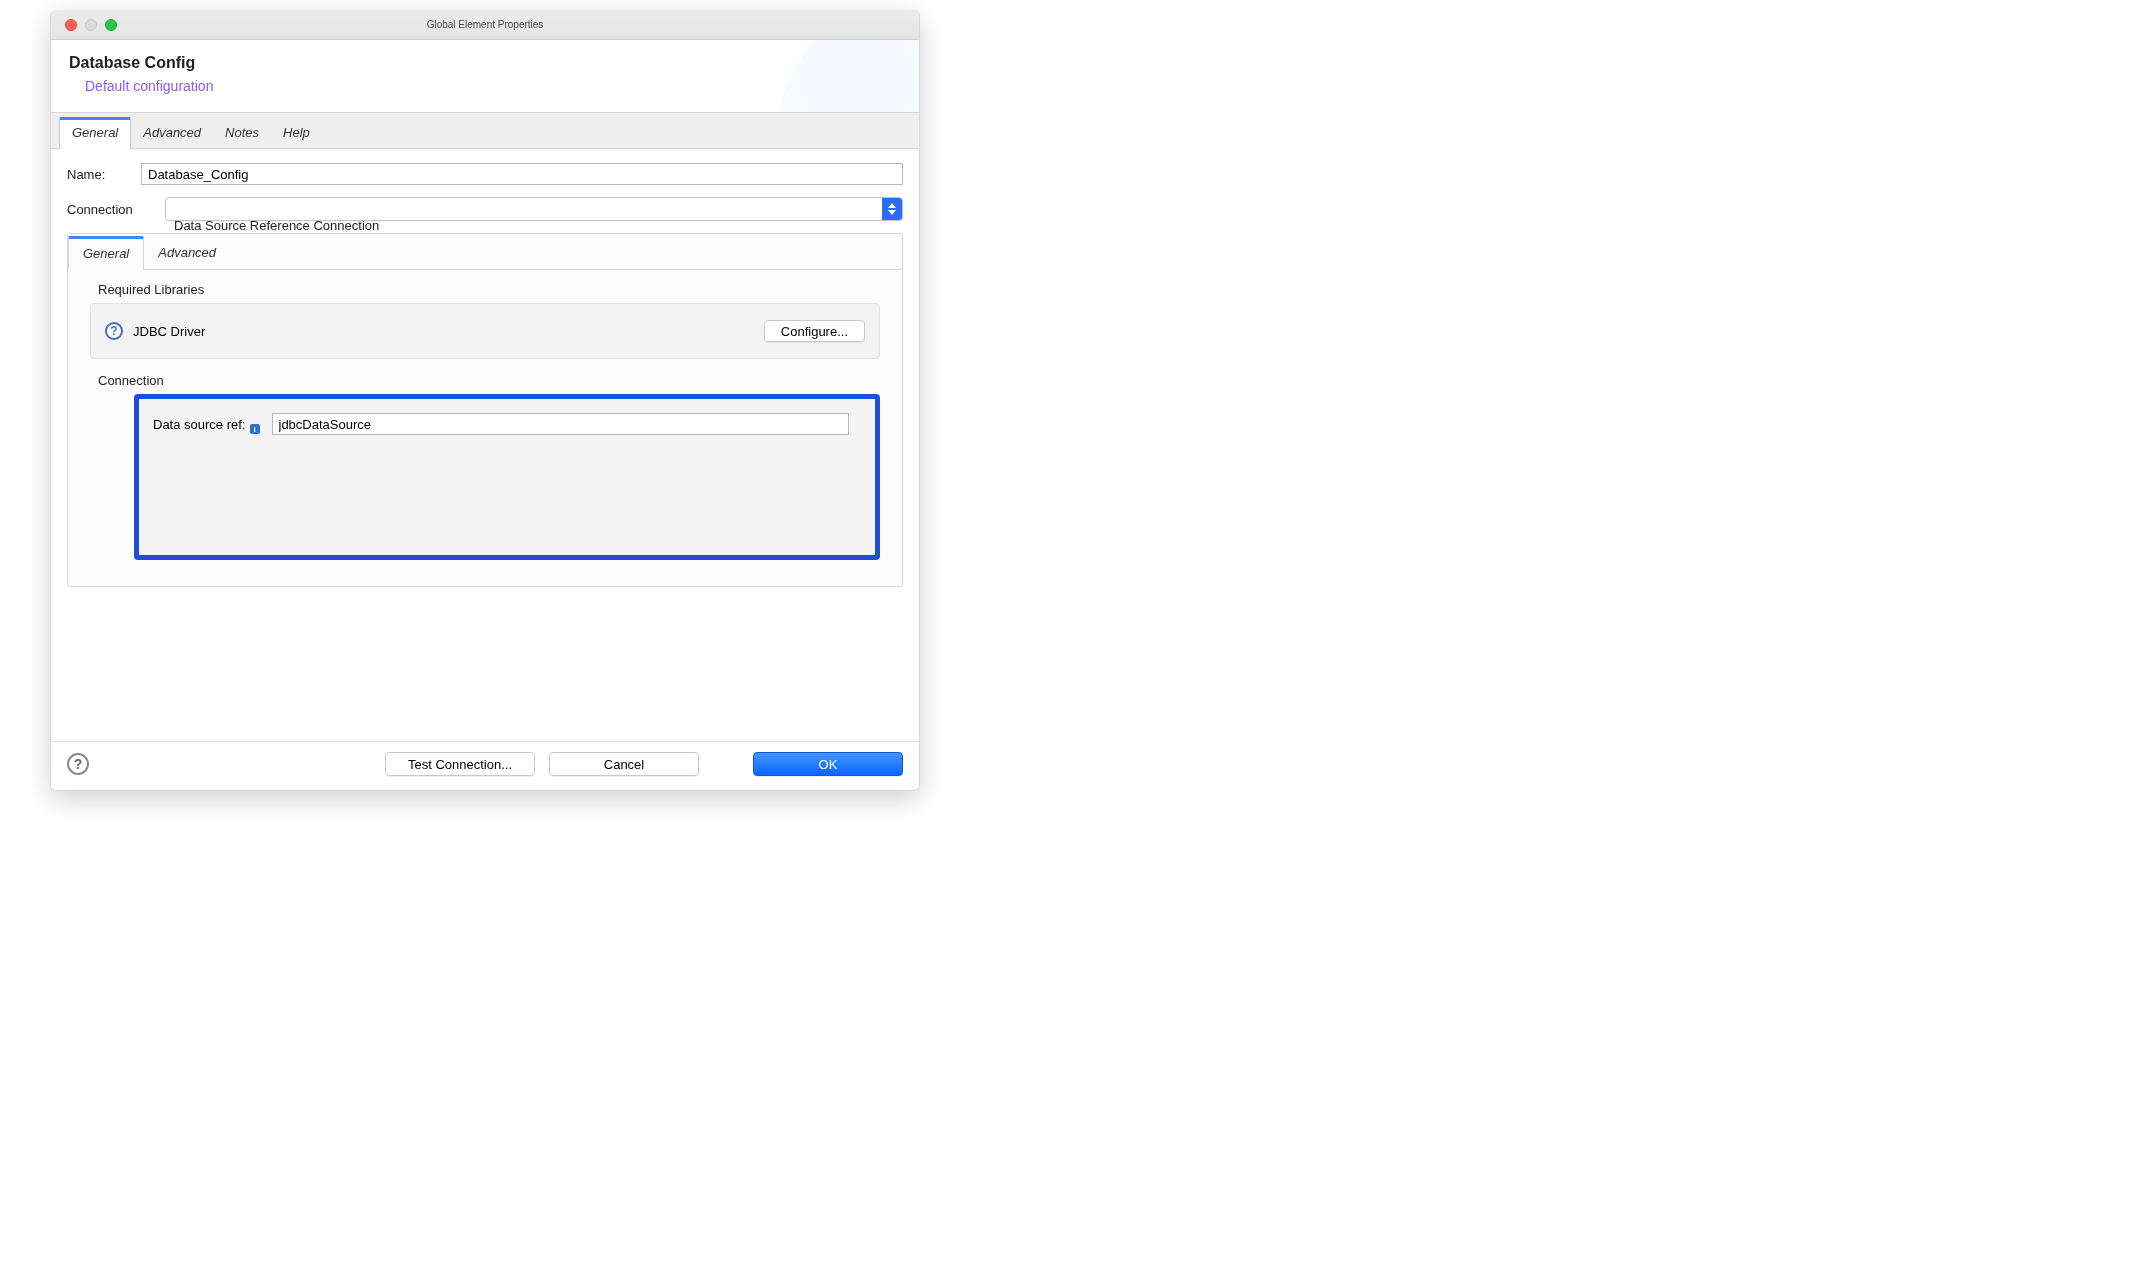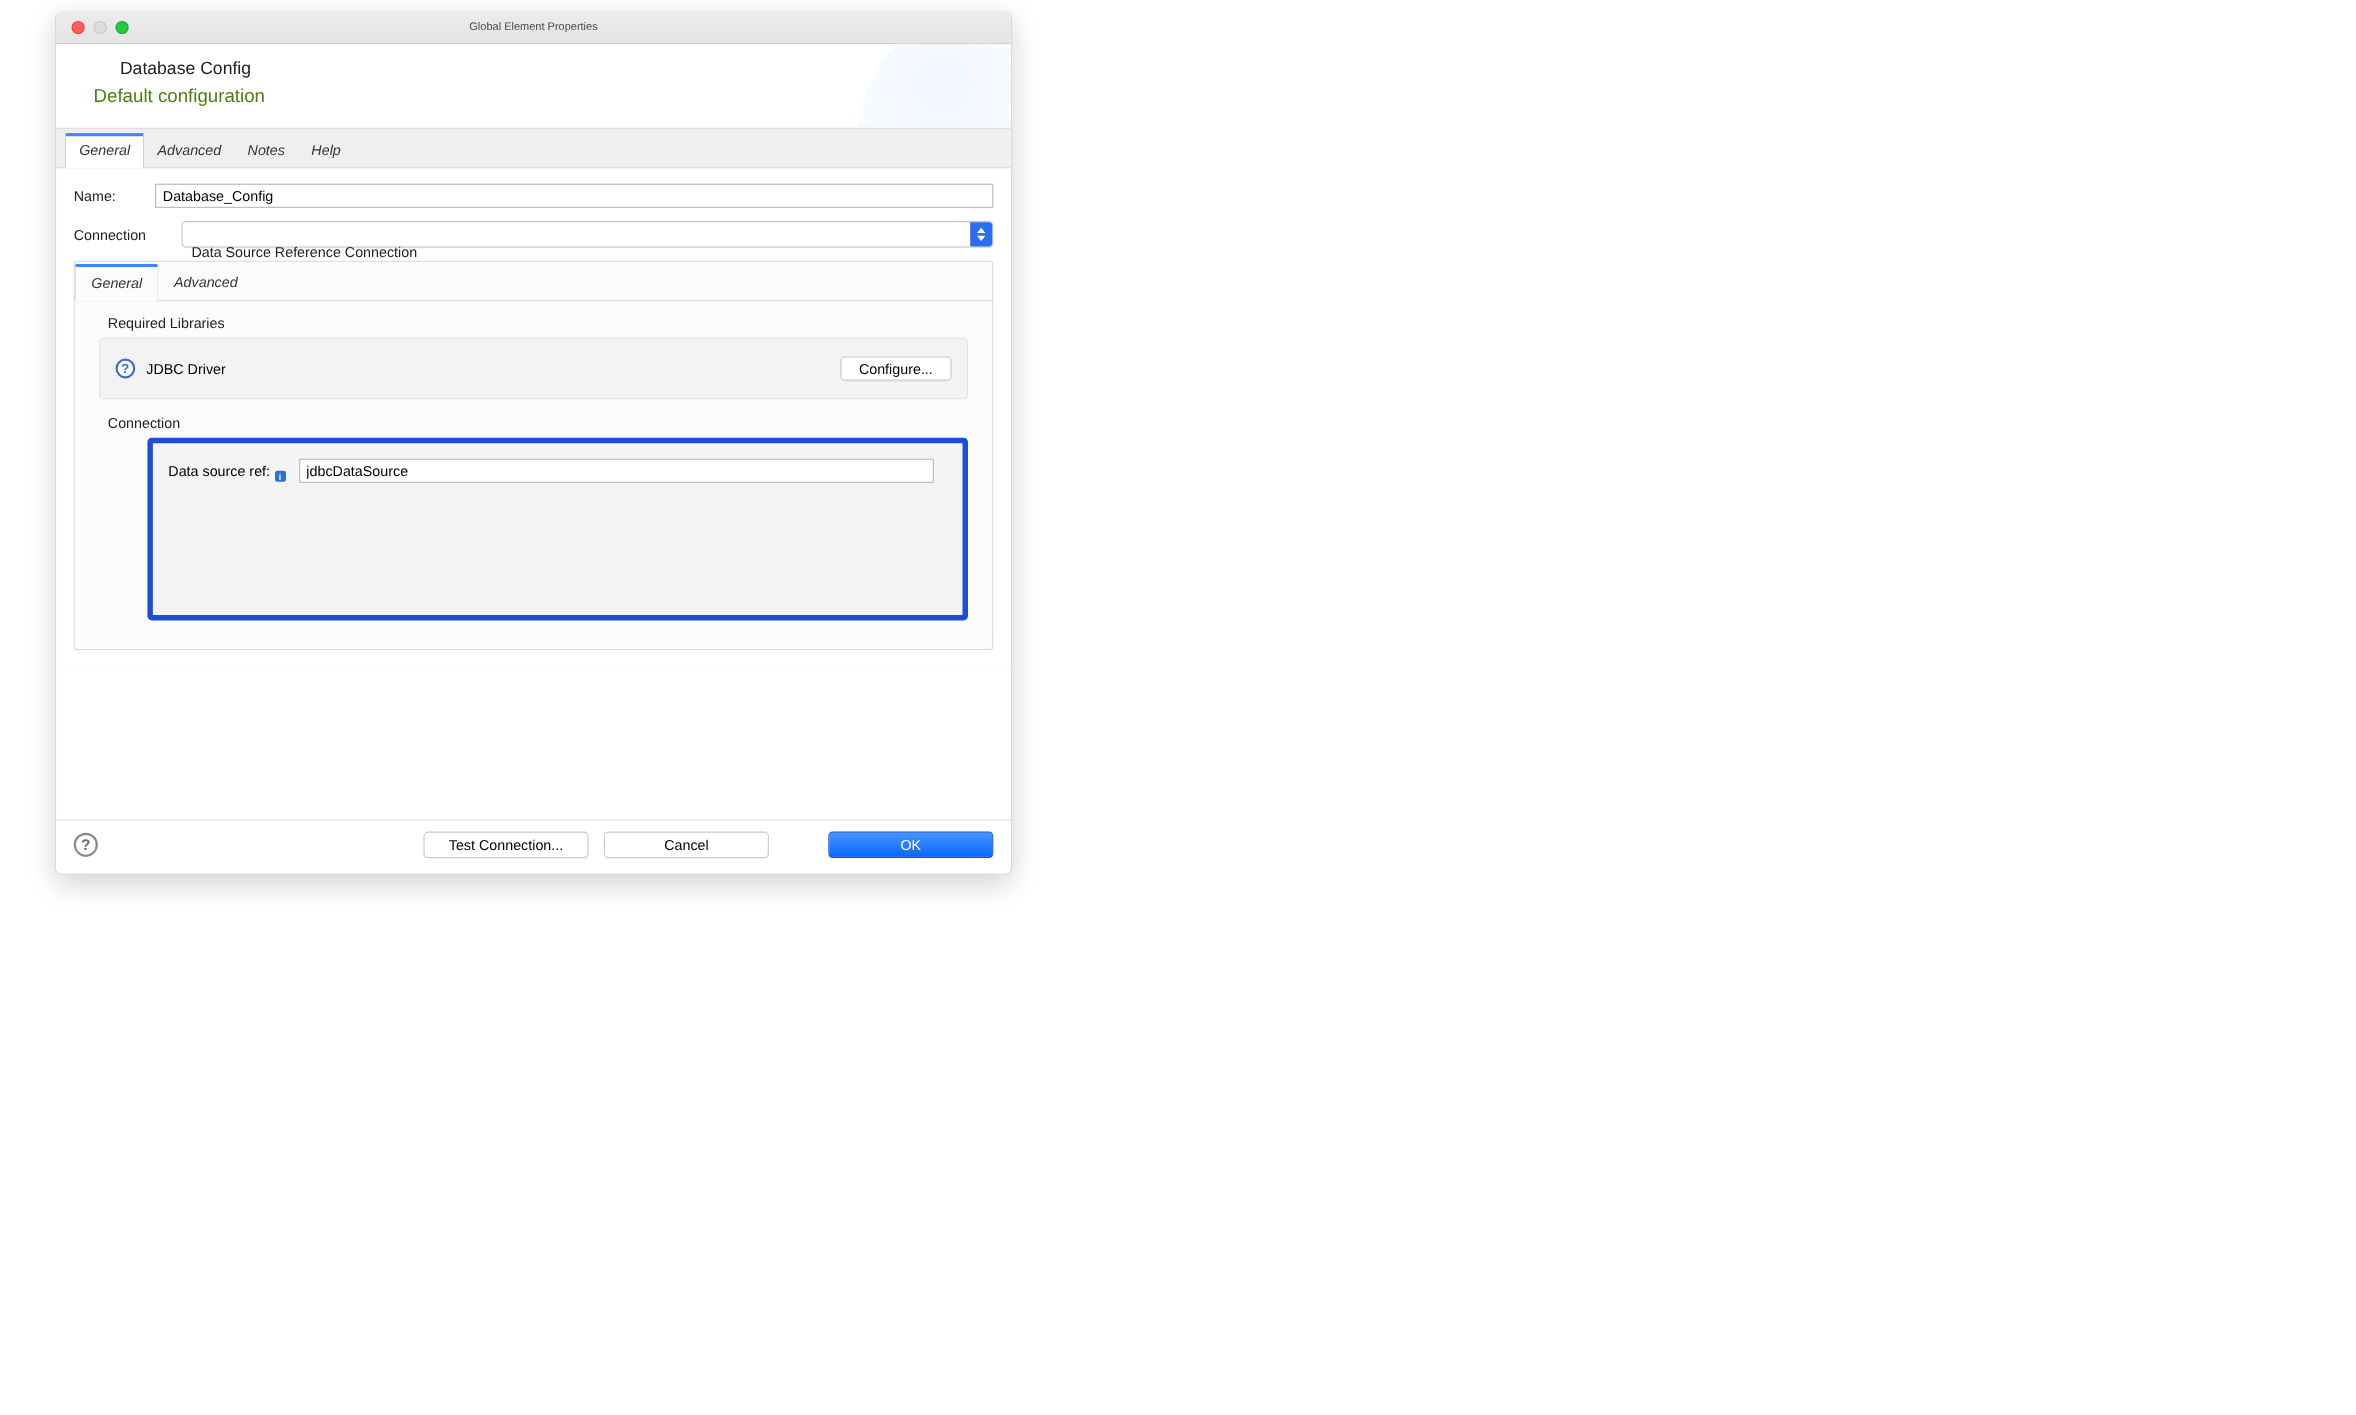--- a/index.html
+++ b/index.html
@@ -40,22 +40,22 @@
     background:#ffffff;
     padding: 14px 18px 18px 18px;
     position:relative;
     overflow:hidden;
   }
   .header::after{
     content:""; position:absolute; right:-120px; top:-40px;
     width:260px; height:260px; border-radius:50%;
     background: radial-gradient(circle at 30% 30%, rgba(200,220,255,0.25), rgba(200,220,255,0) 60%);
   }
-  .header h1 { font-size:16px; font-weight:400; color:#222;margin-left:40px; }
-  .header p { font-size:17px; color:#4d7c0f; margin:6px 0 0 16px; }
+  .header h1 { font-size:16px; font-weight:700; color:#222; }
+  .header p { font-size:14px; color:#8b5cf6; margin:6px 0 0 16px; }
   .main {
     background:#efefef;
     border-top:1px solid #d6d6d6;
     padding: 4px 0 0 0;
     flex:1;
   }
   .tabs {
     display:flex; padding: 0 8px;
   }
   .tab {

